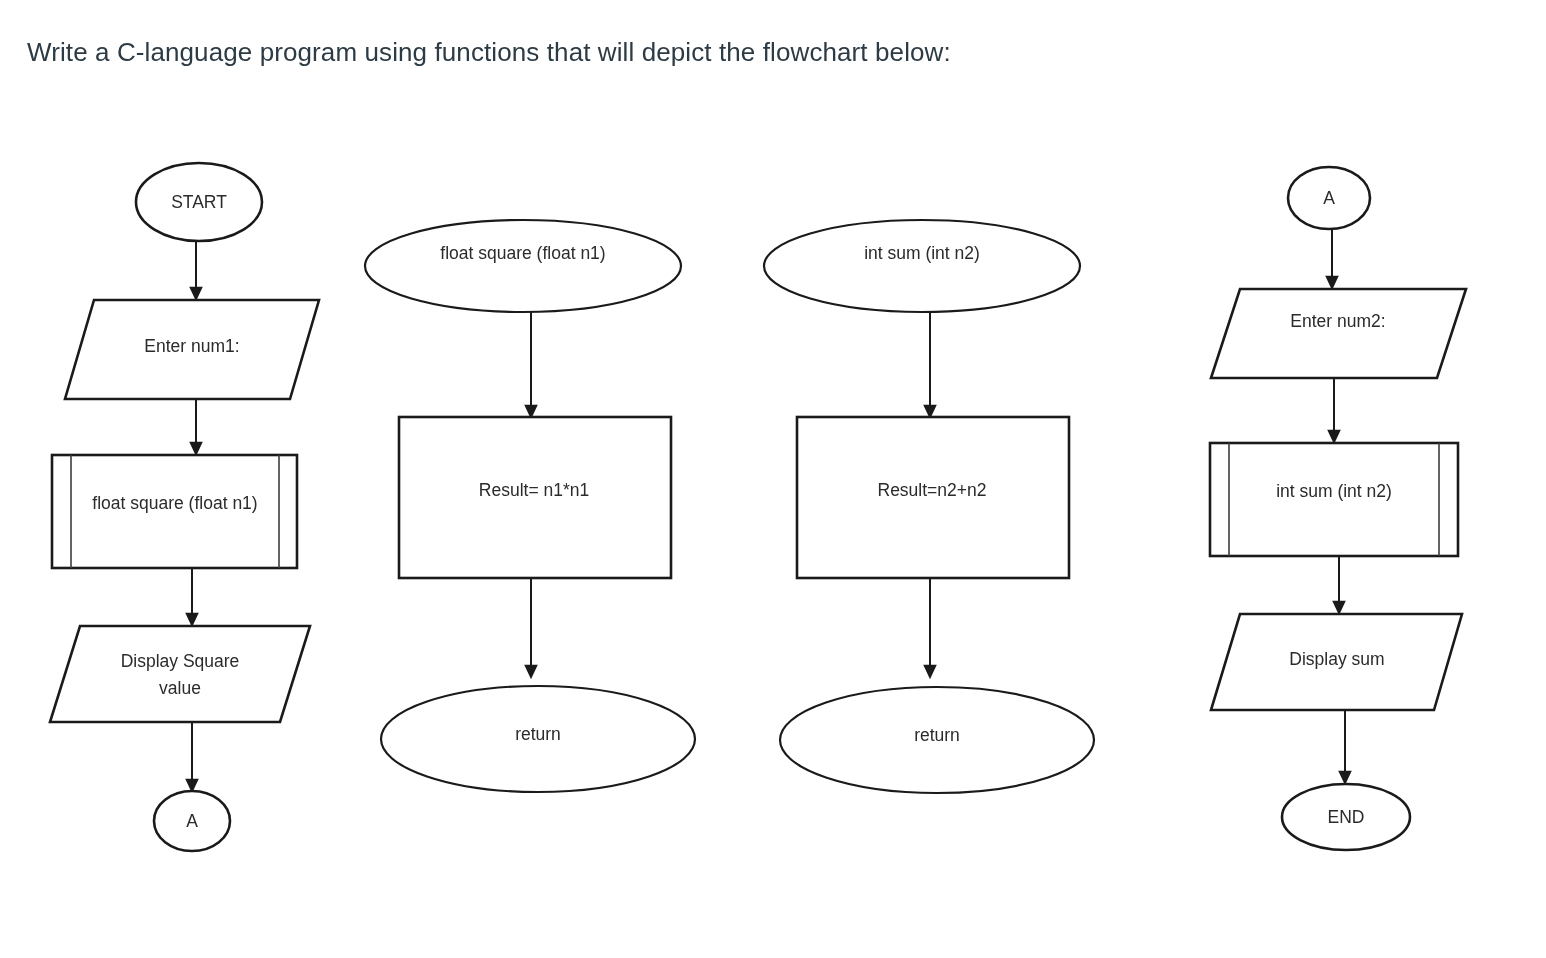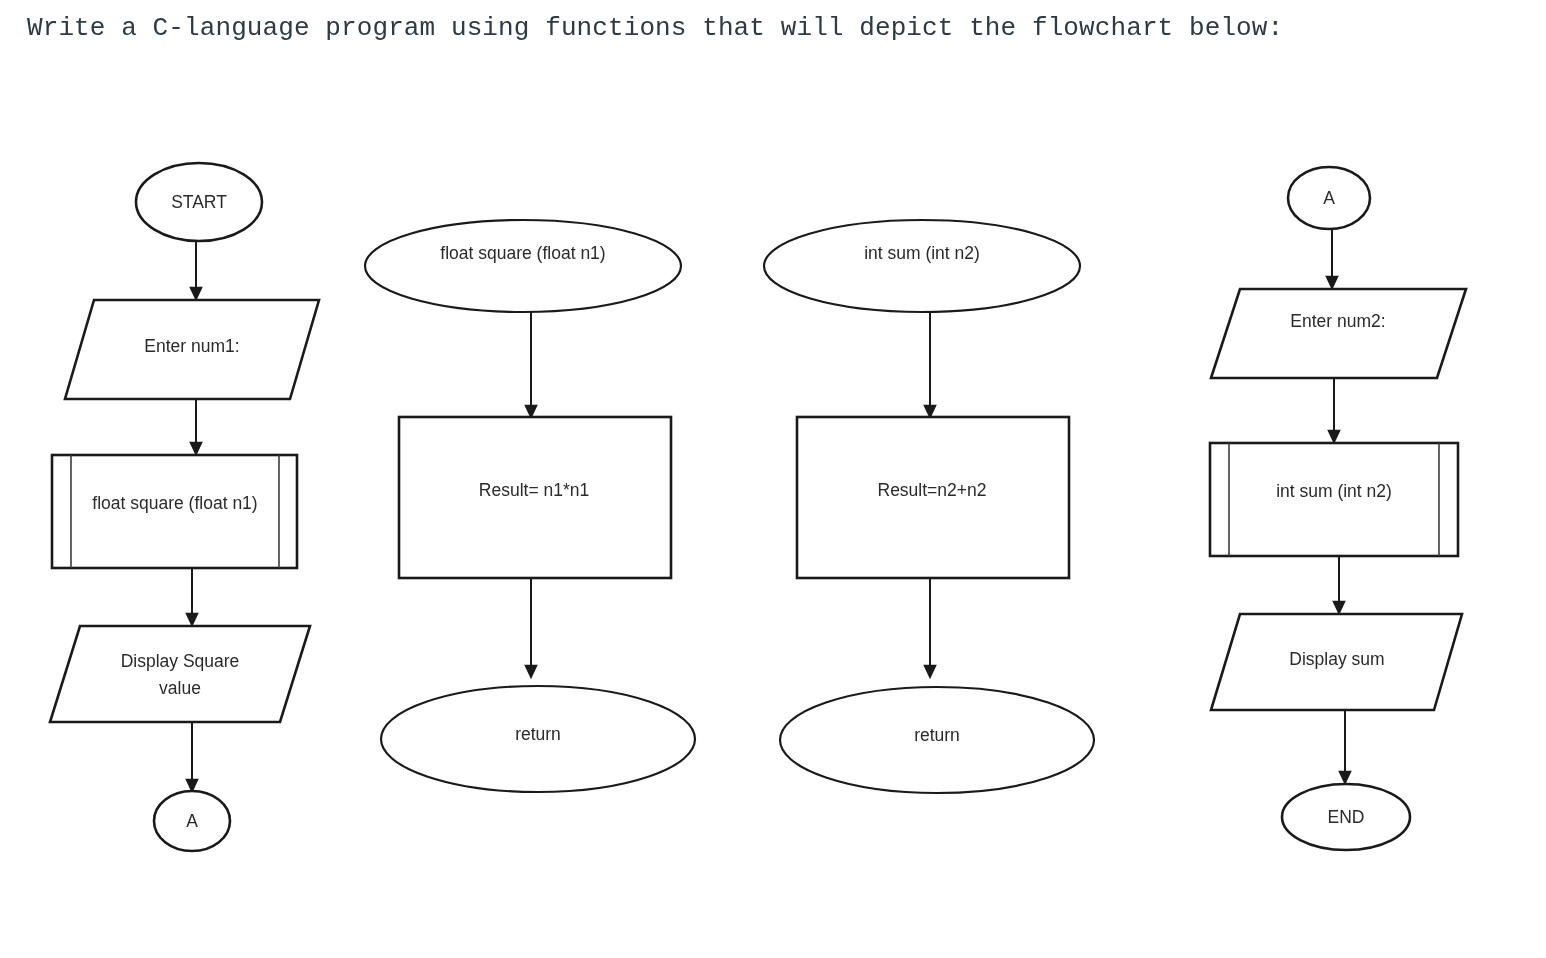--- a/index.html
+++ b/index.html
@@ -16,25 +16,25 @@
   }
   #page {
     position: relative;
     width: 1546px;
     height: 958px;
     background: #ffffff;
   }
   #prompt-text {
     position: absolute;
     left: 27px;
-    top: 12px;
+    top: 36px;
     font-size: 26px;
     line-height: 1.25;
     color: #2d3b45;
-    font-family: Liberation Mono, monospace;
+    font-family: Liberation Sans, sans-serif;
     white-space: nowrap;
     letter-spacing: 0.1px;
   }
   #flow-svg {
     position: absolute;
     left: 0;
     top: 0;
     width: 1546px;
     height: 958px;
   }

